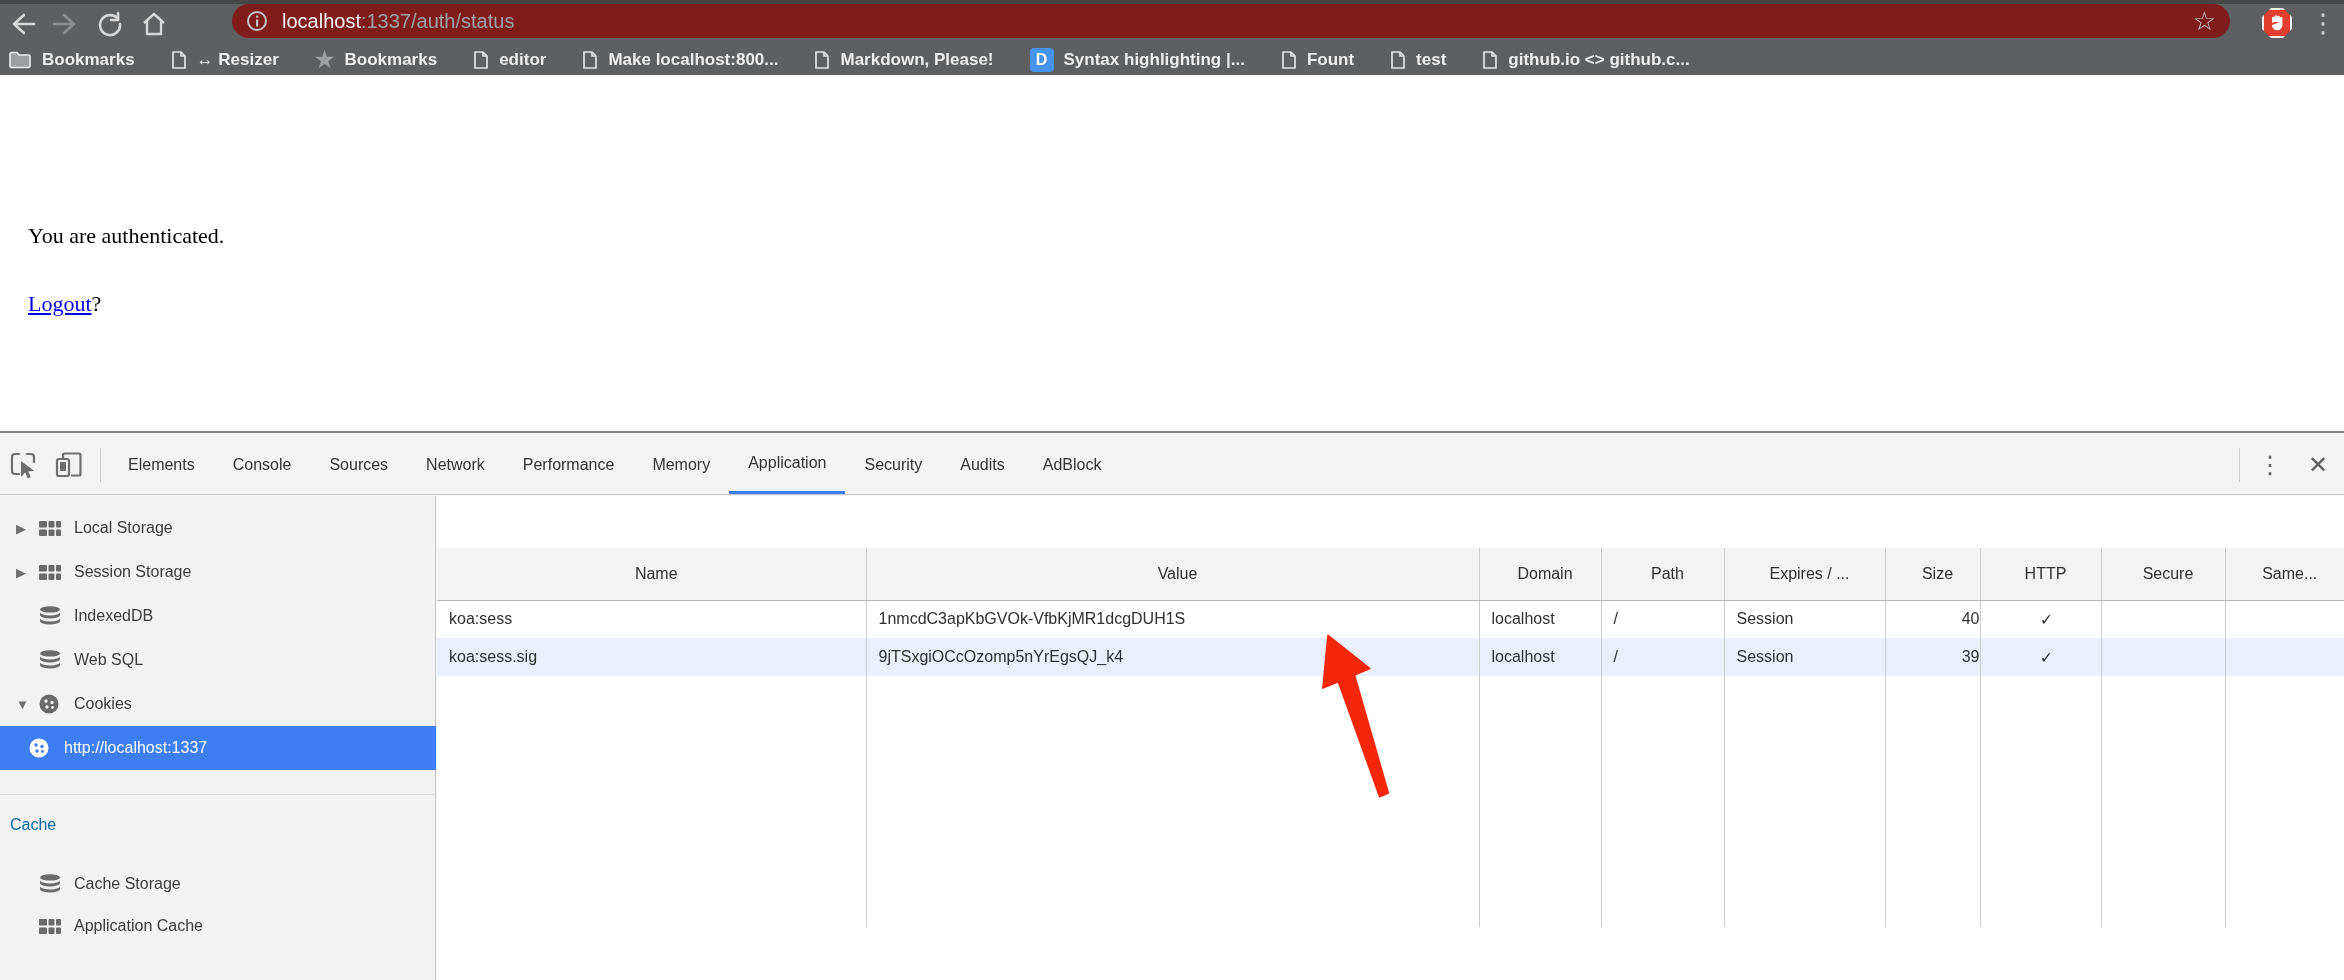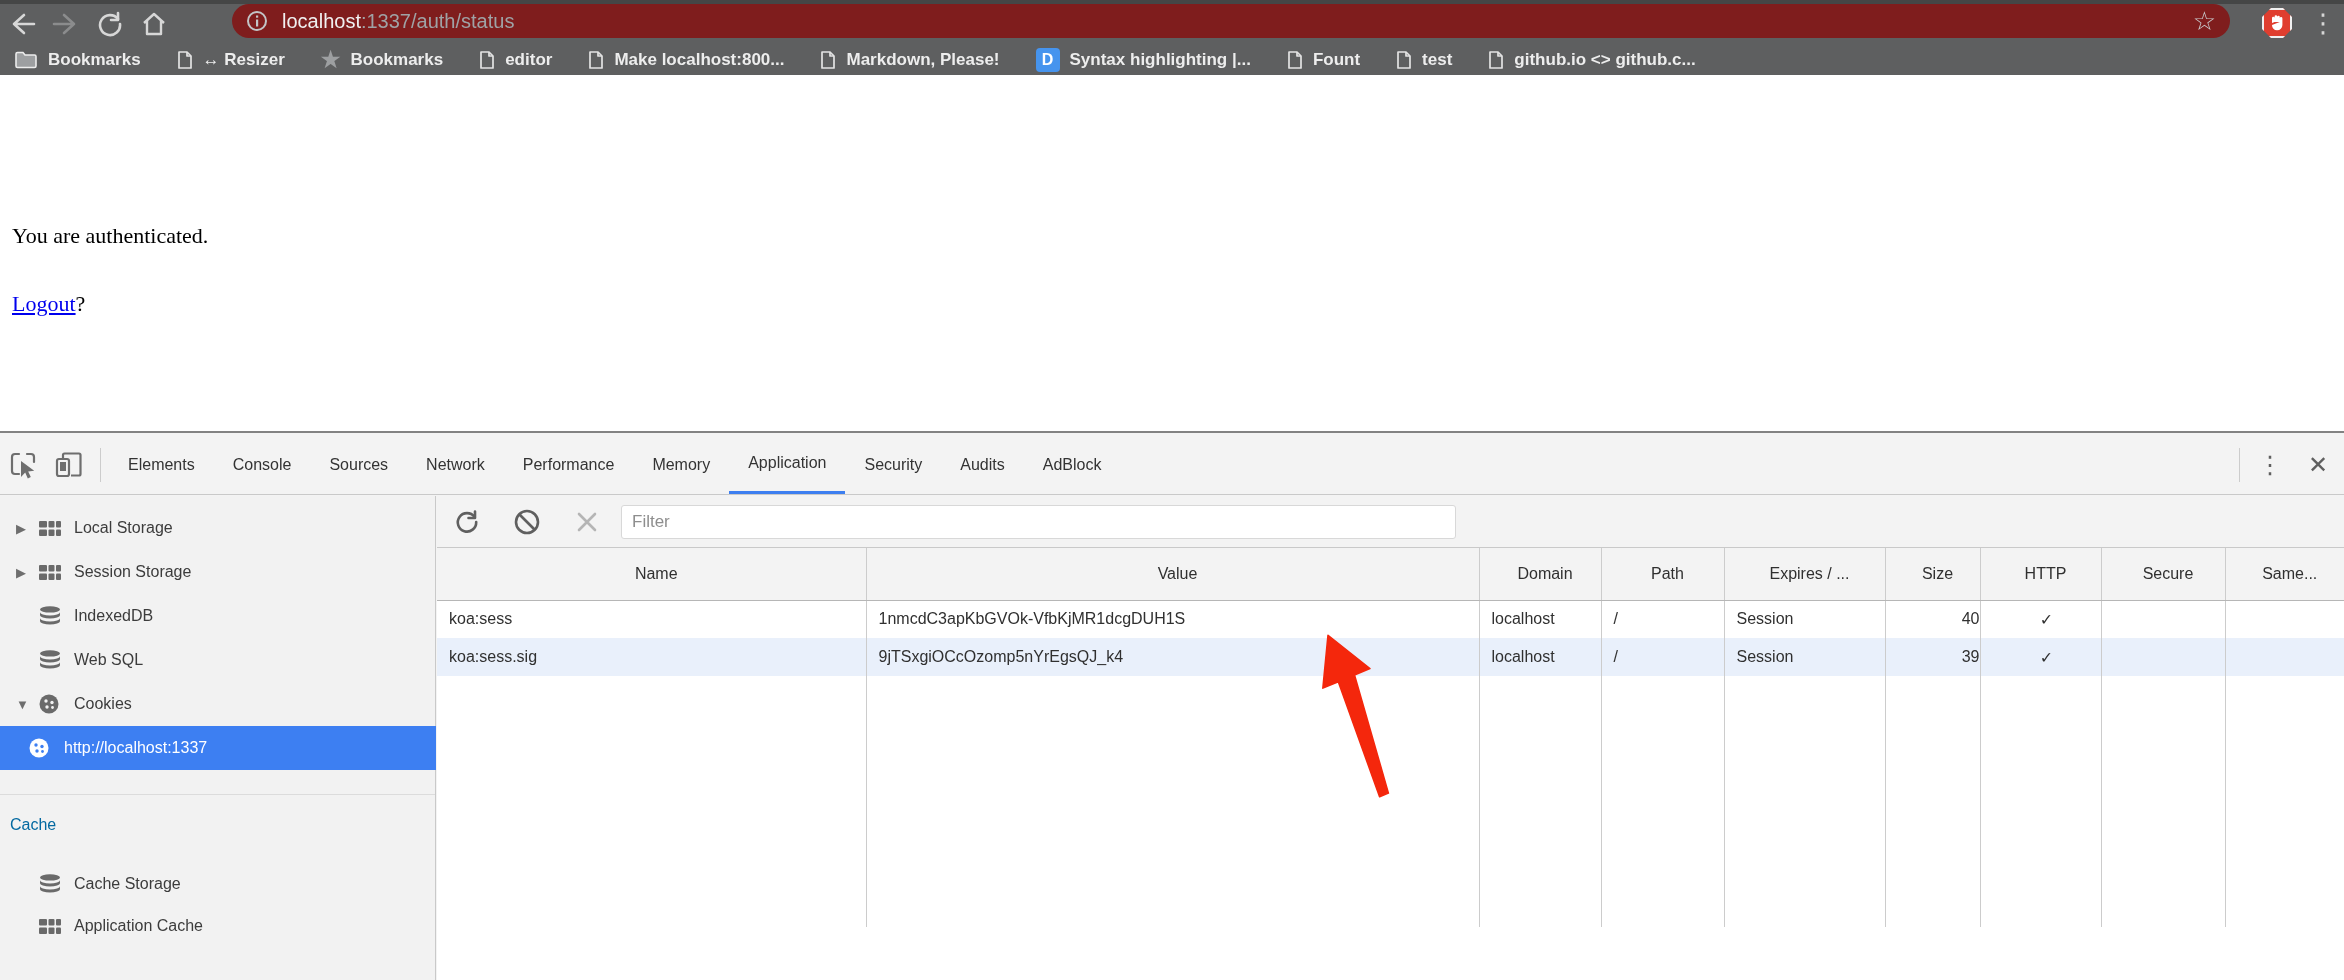--- a/index.html
+++ b/index.html
@@ -19,30 +19,30 @@
   .omni-rest{color:#9fa2a5;}
   .omni-star{margin-left:auto;color:#c9cbcd;font-size:26px;line-height:1;}
   .chrome-right{position:absolute;right:8px;top:4px;height:38px;display:flex;align-items:center;gap:18px;}
   .adblock{width:30px;height:30px;background:#e03e2f;border-radius:3px;
            clip-path:polygon(30% 0,70% 0,100% 30%,100% 70%,70% 100%,30% 100%,0 70%,0 30%);
            display:flex;align-items:center;justify-content:center;box-shadow:0 0 0 2px #f0f0f0 inset;}
   .menu-dots{color:#d6d6d6;font-size:26px;line-height:1;letter-spacing:0;}
 
   
   .bookmarks-bar{position:absolute;top:44px;left:0;right:0;height:31px;display:flex;align-items:center;
-                 padding-left:14px;gap:36px;}
+                 padding-left:8px;gap:36px;}
   .bm{display:flex;align-items:center;gap:10px;color:#ededed;font-size:17px;font-weight:600;white-space:nowrap;}
   .bm-star{color:#9d9fa1;font-size:22px;line-height:1;}
   .bm-d{width:24px;height:24px;border-radius:4px;background:#4694ee;color:#fff;font-size:16px;font-weight:bold;
         display:flex;align-items:center;justify-content:center;}
 
   
   .page{position:absolute;top:75px;left:0;right:0;height:356px;background:#fff;color:#000;
         font-family:"Liberation Serif",serif;}
-  .page p{margin:0;padding:0 0 0 12px;font-size:22px;}
+  .page p{margin:0;padding:0 0 0 28px;font-size:22px;}
   .page .p1{position:absolute;top:148px;}
   .page .p2{position:absolute;top:216px;}
   .page a{color:#0000ee;text-decoration:underline;}
 
   
   .devtools{position:absolute;top:431px;left:0;width:2344px;height:549px;background:#f3f3f3;
             border-top:2px solid #828282;box-sizing:content-box;font-size:16px;color:#333;}
   .dt-tabbar{position:absolute;top:2px;left:0;right:0;height:60px;background:#f3f3f3;
              border-bottom:1px solid #c9c9c9;display:flex;align-items:center;box-sizing:border-box;}
   .dt-tool{width:46px;height:59px;display:flex;align-items:center;justify-content:center;flex:0 0 auto;}
@@ -385,40 +385,20 @@
                 <rect x="10.5" y="9.5" width="6" height="6.5" rx="1"></rect>
                 <rect x="18" y="9.5" width="5" height="6.5" rx="1"></rect>
               </g>
             </svg>
         </span>
         <span>Application Cache</span>
       </div>
     </div>
 
     <div class="dt-main">
-      <div class="dt-toolbar">
-        <div class="tb-btn">
-          <svg width="26" height="26" viewBox="0 0 26 26">
-              <path d="M20.5 8 A9.2 9.2 0 1 0 22.2 13" stroke="#5f5f5f" stroke-width="2.6" fill="none" stroke-linecap="round"></path>
-              <path d="M21 2.5 V9 H14.5" stroke="#5f5f5f" stroke-width="2.6" fill="none" stroke-linecap="round" stroke-linejoin="round"></path>
-            </svg>
-        </div>
-        <div class="tb-btn">
-          <svg width="28" height="28" viewBox="0 0 28 28">
-              <circle cx="14" cy="14" r="11" stroke="#5f5f5f" stroke-width="2.6" fill="none"></circle>
-              <line x1="6.5" y1="6.5" x2="21.5" y2="21.5" stroke="#5f5f5f" stroke-width="2.6"></line>
-            </svg>
-        </div>
-        <div class="tb-btn">
-          <svg width="24" height="24" viewBox="0 0 24 24">
-              <path d="M4 4 L20 20 M20 4 L4 20" stroke="#b5b5b5" stroke-width="2.6" stroke-linecap="round"></path>
-            </svg>
-        </div>
-        <input class="filter-input" type="text" placeholder="Filter" style="">
-      </div>
 
       <table class="cookies">
         <colgroup>
           <col style="width:429px">
             <col style="width:613px">
             <col style="width:122px">
           <col style="width:123px">
             <col style="width:161px">
             <col style="width:95px">
           <col style="width:121px">

